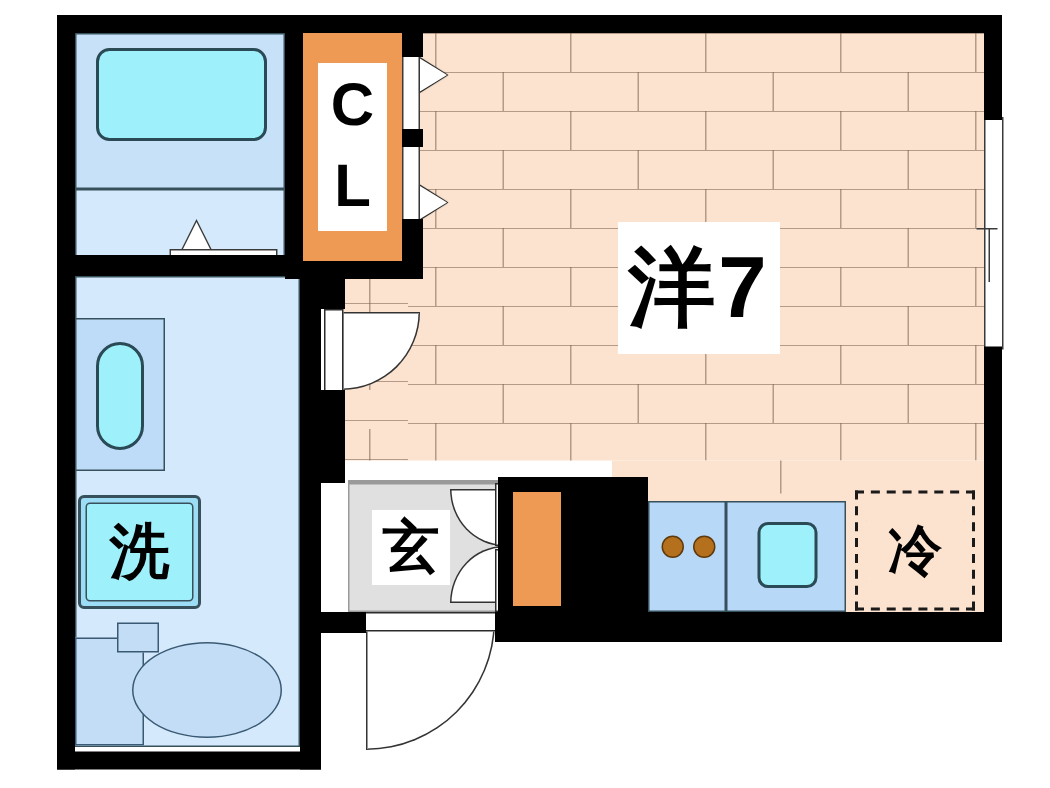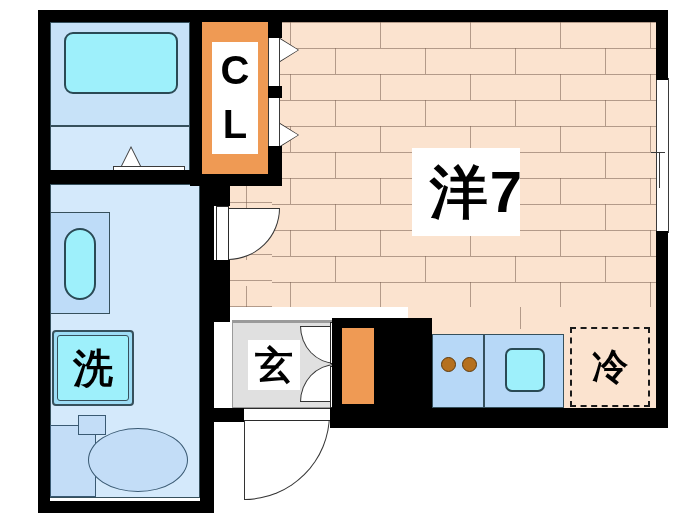--- a/index.html
+++ b/index.html
@@ -59,21 +59,21 @@
     position: absolute;
     display: flex;
     align-items: center;
     justify-content: center;
     color: #000;
     font-weight: bold;
     line-height: 1;
     white-space: nowrap;
   }
   .label-box { background: #ffffff; }
-  .lbl-room { font-size: 58px; letter-spacing: 2px; margin-left: 11px; }
+  .lbl-room { font-size: 58px; letter-spacing: 2px; }
   .lbl-cl   { font-size: 40px; }
   .lbl-mid  { font-size: 38px; }
 
   
   .door-arc {
     position: absolute;
     border: 1.6px solid #333;
     background: #ffffff;
     box-sizing: border-box;
   }

